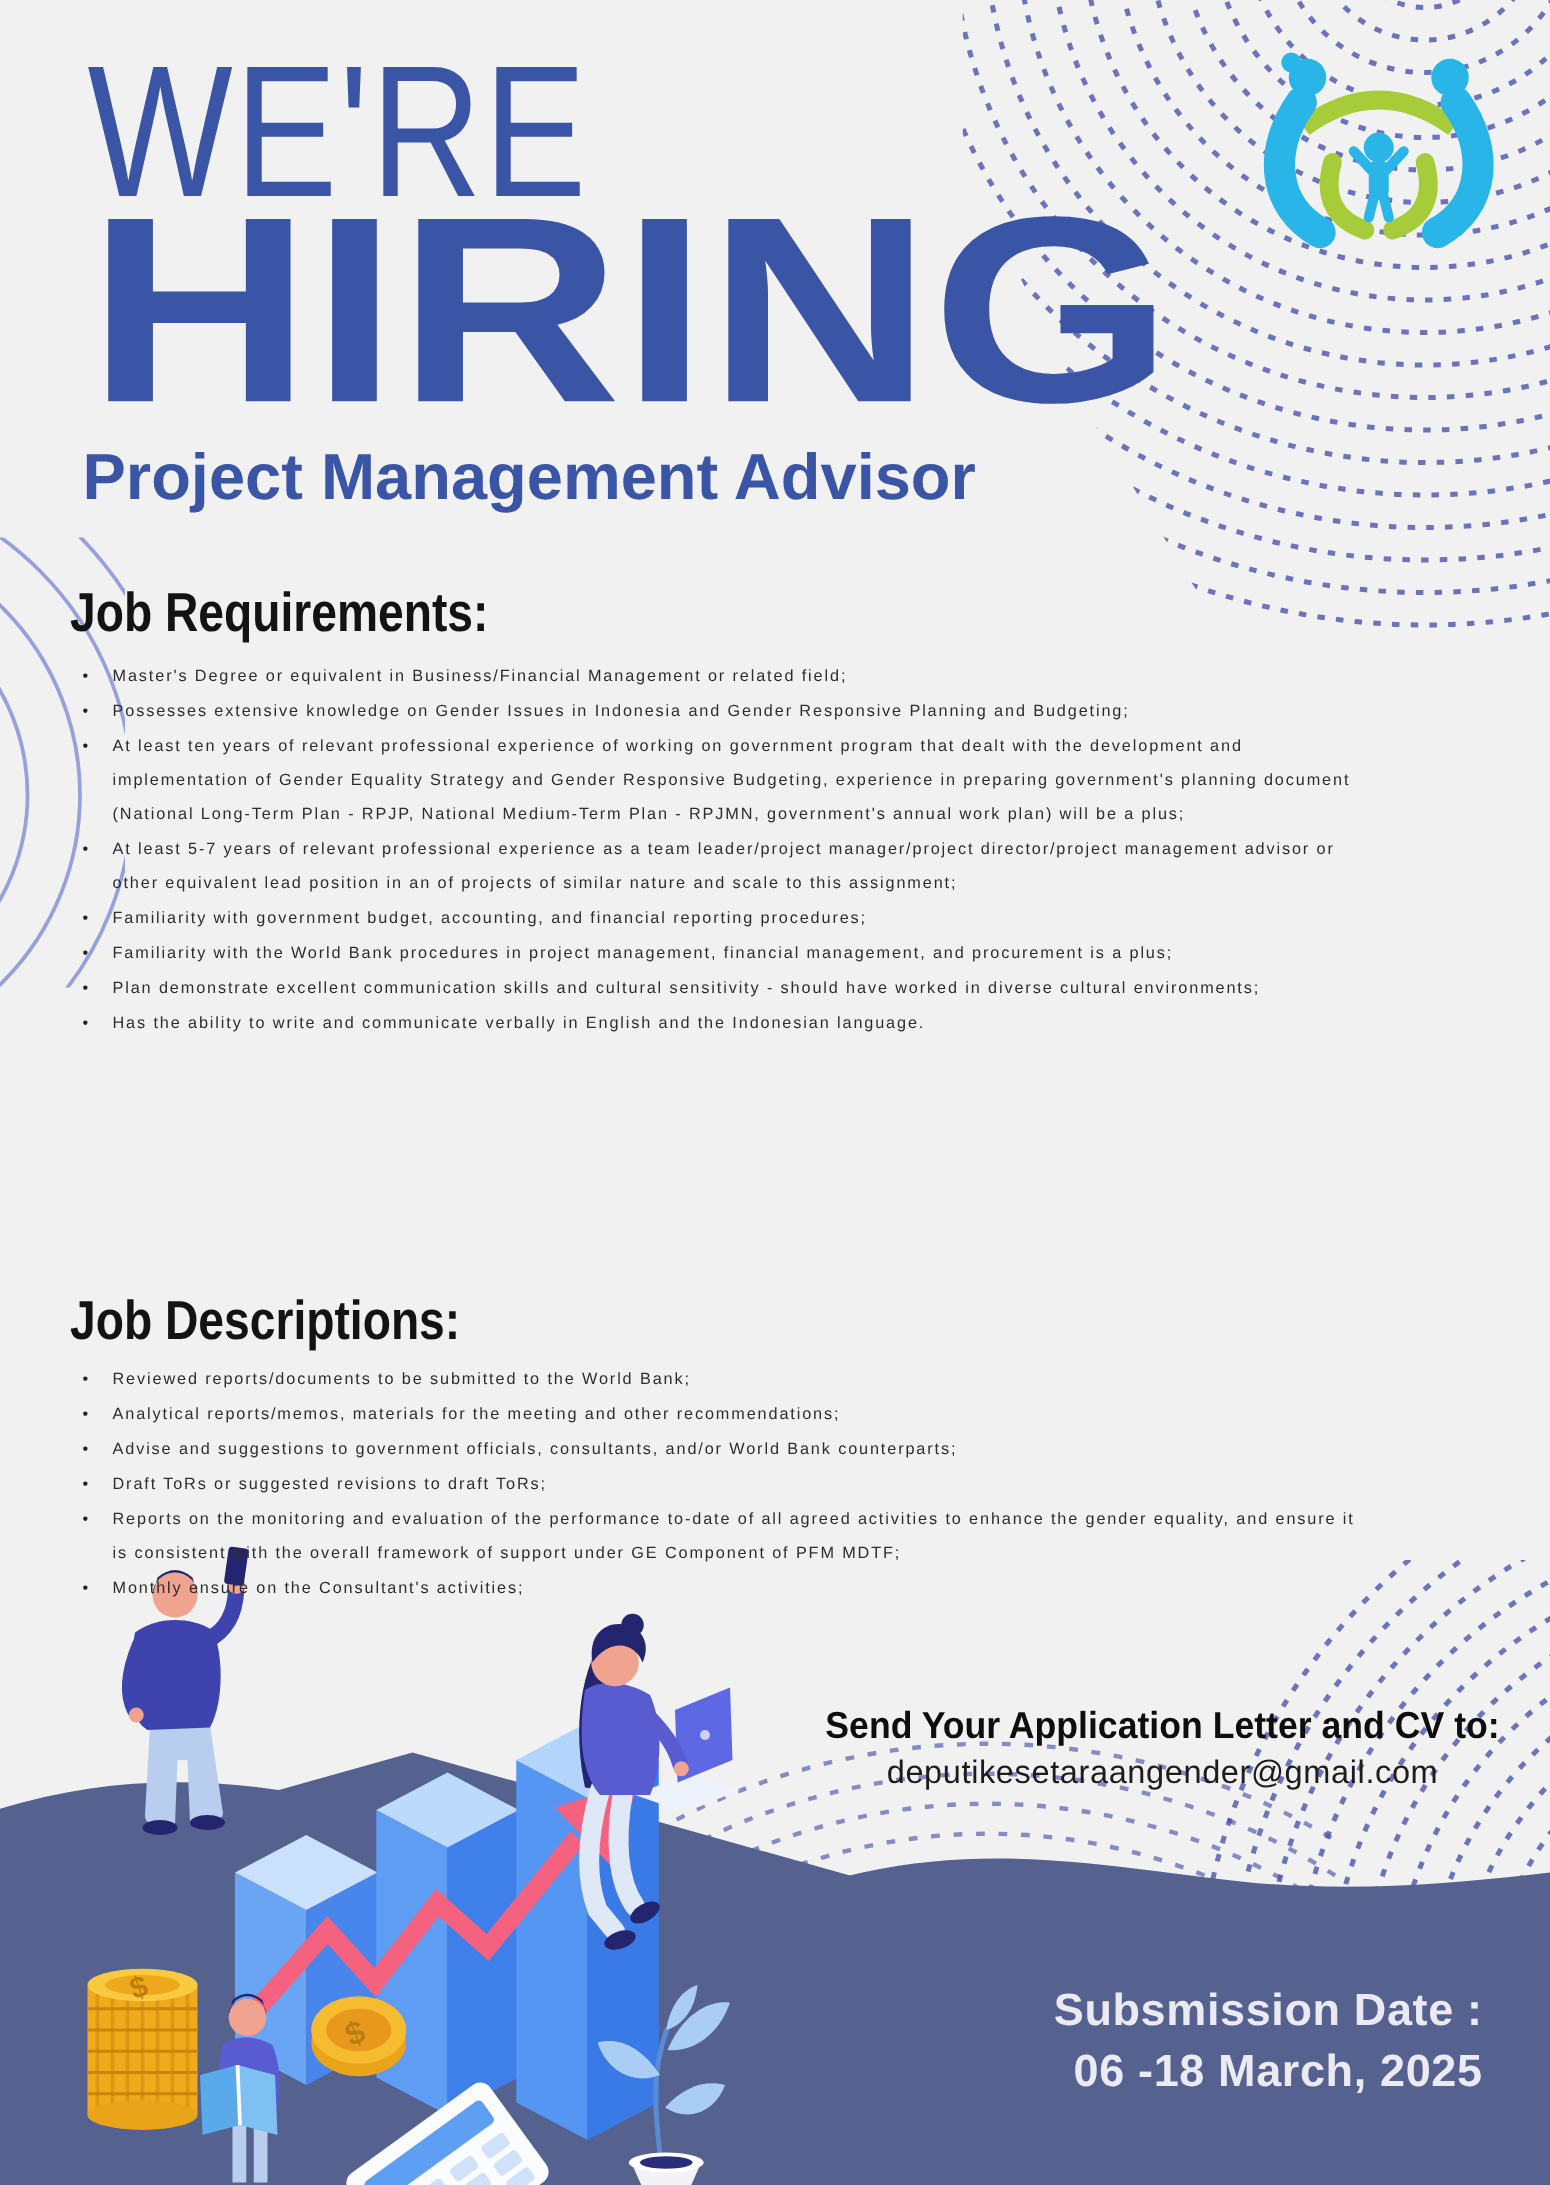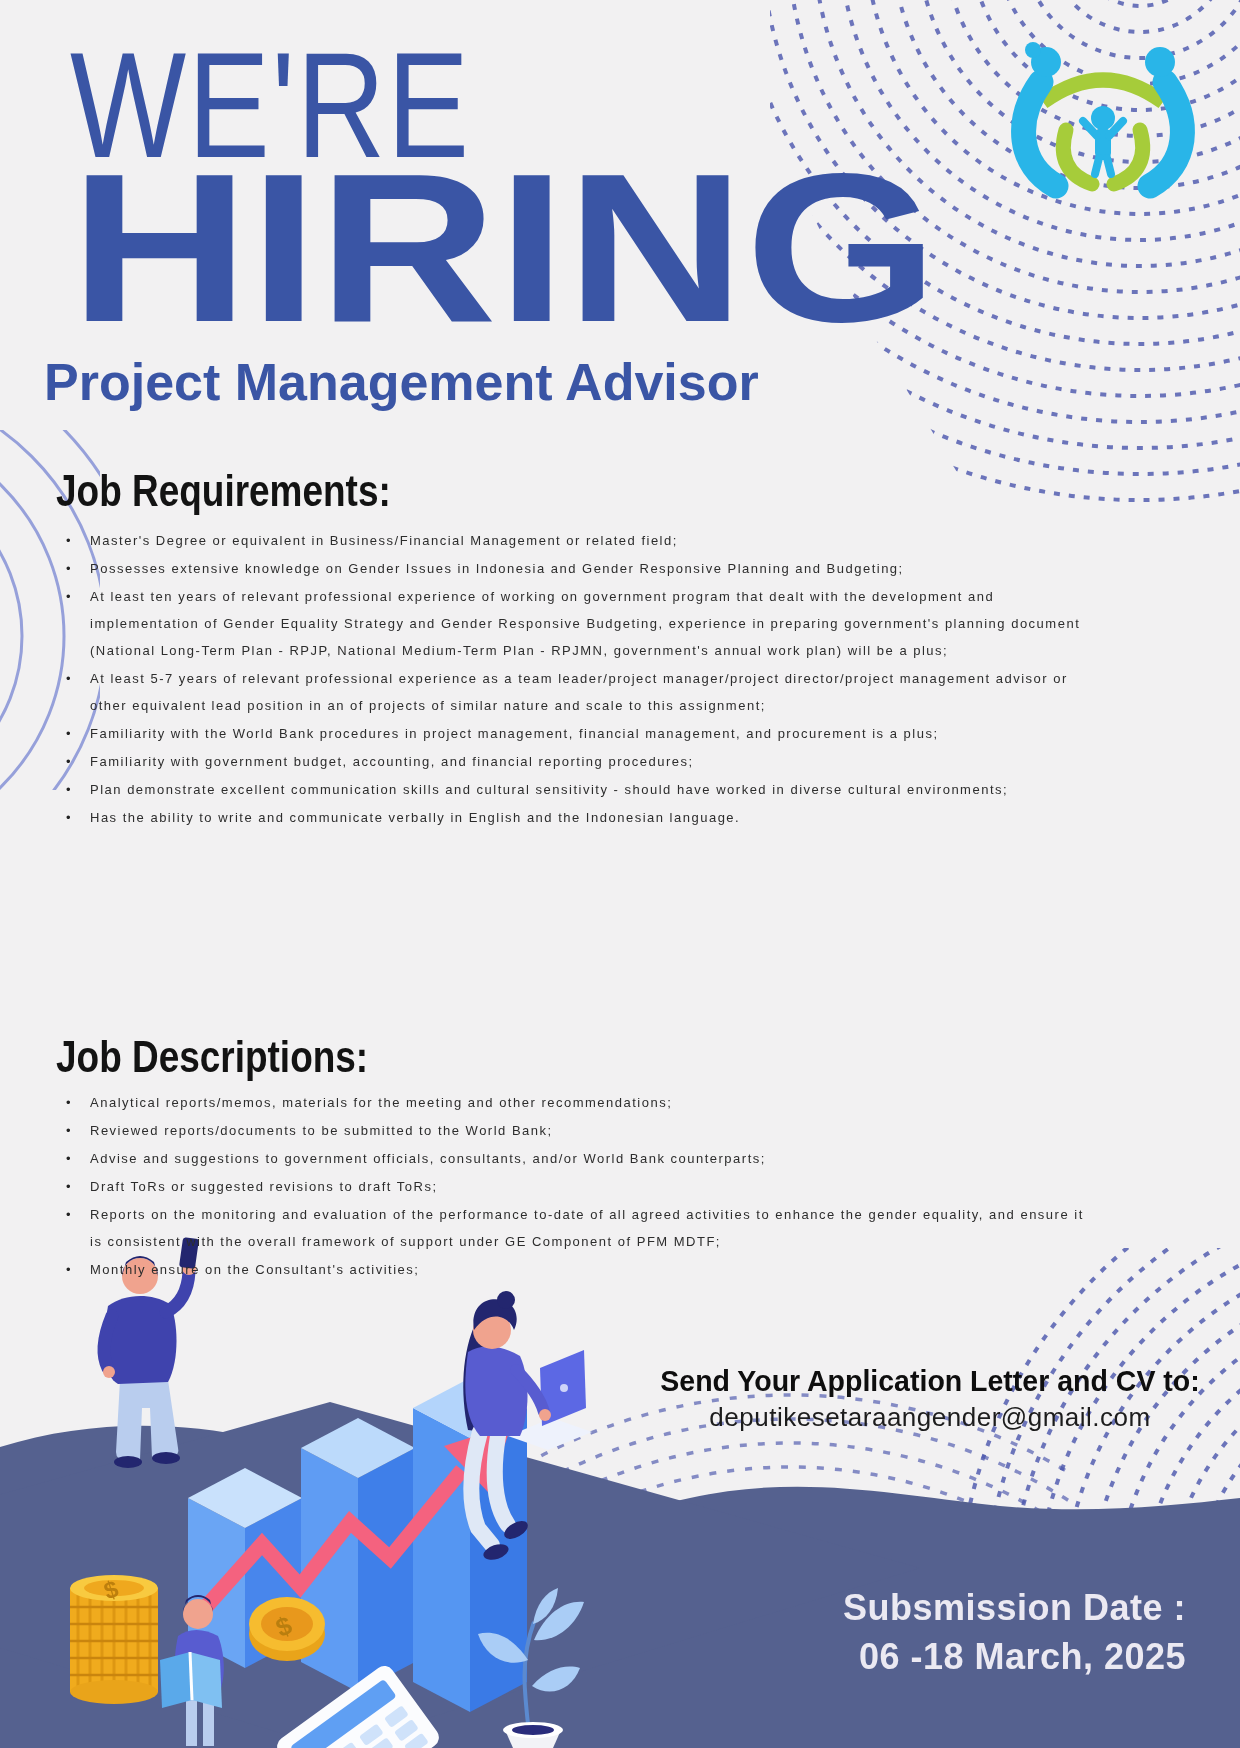--- a/index.html
+++ b/index.html
@@ -5,21 +5,21 @@
   html,body{margin:0;padding:0;background:#d8d8d8;}
   .poster{position:relative;width:1240px;height:1748px;background:#f2f1f2;overflow:hidden;
           font-family:"Liberation Sans",sans-serif;}
   .abs{position:absolute;z-index:2;}
   #scene{position:absolute;inset:0;z-index:1;}
 
   .were{left:70px;top:30px;font-size:150px;line-height:1;color:#3a55a5;letter-spacing:2px;
         transform:scaleX(.82);transform-origin:left top;font-weight:400;white-space:nowrap;}
   .hiring{left:70px;top:142px;font-size:212px;line-height:1;color:#3a55a5;font-weight:bold;
         transform:scaleX(1.17);transform-origin:left top;white-space:nowrap;}
-  .role{left:44px;top:352px;font-size:52px;font-weight:bold;color:#3a55a5;white-space:nowrap;}
+  .role{left:66px;top:352px;font-size:52px;font-weight:bold;color:#3a55a5;white-space:nowrap;}
   .sec-head{left:56px;font-size:44px;font-weight:bold;color:#131313;
         transform:scaleX(.84);transform-origin:left top;white-space:nowrap;}
   .req-head{top:466px;} .desc-head{top:1032px;}
   .bullets{left:60px;width:1040px;list-style:none;margin:0;padding:0;
         font-size:13px;line-height:27px;letter-spacing:1.5px;color:#2d2d2d;}
   .req-list{top:527px;} .desc-list{top:1089px;}
   .bullets li{padding-left:30px;position:relative;margin-bottom:1px;}
   .bullets li::before{content:"\2022";position:absolute;left:6px;top:0;color:#222;}
   .apply{left:560px;top:1364px;width:740px;text-align:center;}
   .apply-head{font-size:30px;font-weight:bold;color:#0e0e0e;white-space:nowrap;
@@ -234,30 +234,30 @@
   <div class="abs were">WE'RE</div>
   <div class="abs hiring">HIRING</div>
   <div class="abs role">Project Management Advisor</div>
 
   <div class="abs sec-head req-head">Job Requirements:</div>
   <ul class="abs bullets req-list">
       <li>Master's Degree or equivalent in Business/Financial Management or related field;</li>
       <li>Possesses extensive knowledge on Gender Issues in Indonesia and Gender Responsive Planning and Budgeting;</li>
       <li>At least ten years of relevant professional experience of working on government program that dealt with the development and implementation of Gender Equality Strategy and Gender Responsive Budgeting, experience in preparing government's planning document (National Long-Term Plan - RPJP, National Medium-Term Plan - RPJMN, government's annual work plan) will be a plus;</li>
       <li>At least 5-7 years of relevant professional experience as a team leader/project manager/project director/project management advisor or other equivalent lead position in an of projects of similar nature and scale to this assignment;</li>
+      <li>Familiarity with government budget, accounting, and financial reporting procedures;</li>
       <li>Familiarity with the World Bank procedures in project management, financial management, and procurement is a plus;</li>
-      <li>Familiarity with government budget, accounting, and financial reporting procedures;</li>
       <li>Plan demonstrate excellent communication skills and cultural sensitivity - should have worked in diverse cultural environments;</li>
       <li>Has the ability to write and communicate verbally in English and the Indonesian language.</li>
     </ul>
 
   <div class="abs sec-head desc-head">Job Descriptions:</div>
   <ul class="abs bullets desc-list">
+      <li>Reviewed reports/documents to be submitted to the World Bank;</li>
       <li>Analytical reports/memos, materials for the meeting and other recommendations;</li>
-      <li>Reviewed reports/documents to be submitted to the World Bank;</li>
       <li>Advise and suggestions to government officials, consultants, and/or World Bank counterparts;</li>
       <li>Draft ToRs or suggested revisions to draft ToRs;</li>
       <li>Reports on the monitoring and evaluation of the performance to-date of all agreed activities to enhance the gender equality, and ensure it is consistent with the overall framework of support under GE Component of PFM MDTF;</li>
       <li>Monthly ensure on the Consultant's activities;</li>
     </ul>
 
   <div class="abs apply">
     <div class="apply-head">Send Your Application Letter and CV to:</div>
     <div class="apply-email">deputikesetaraangender@gmail.com</div>
   </div>

